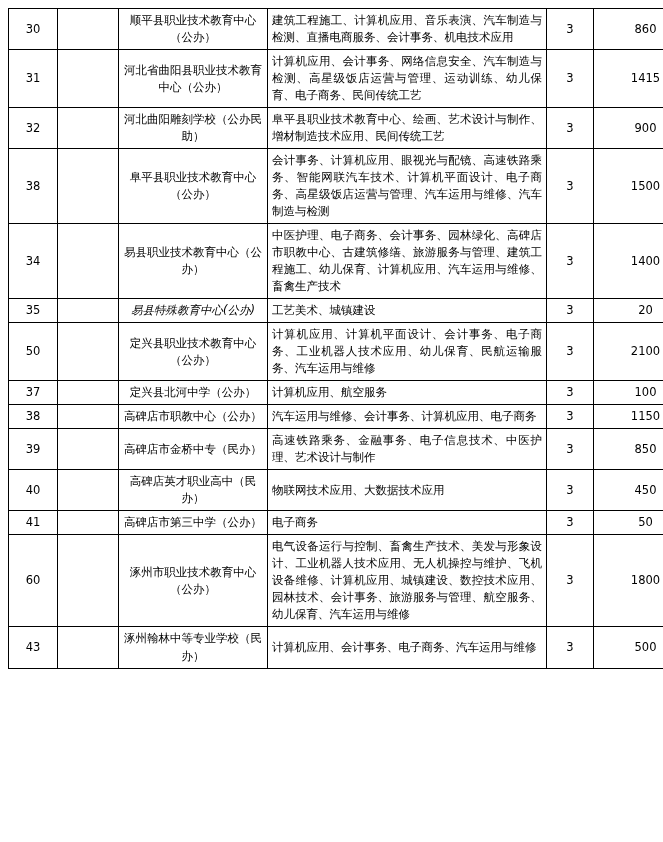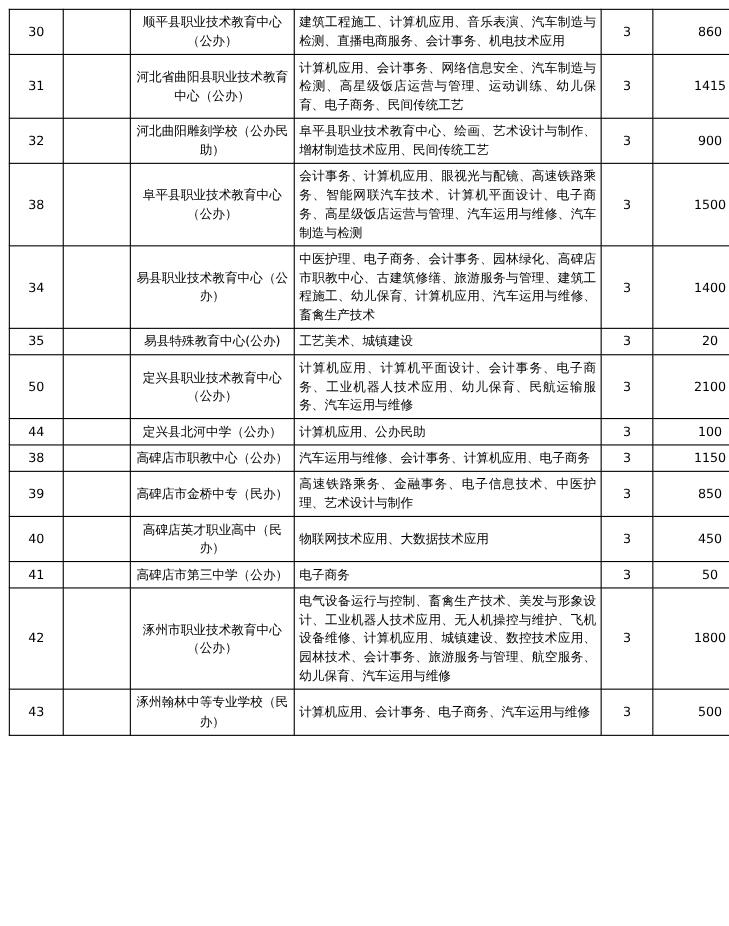--- a/index.html
+++ b/index.html
@@ -53,20 +53,21 @@
   td.c-years {
     width: 38px;
     text-align: center;
   }
   td.c-plan {
     width: 95px;
     text-align: center;
   }
   .nowrapcell {
     word-break: keep-all;
+    font-style: italic;
   }
 </style>
 </head>
 <body>
 
 <div class="page">
   <table class="school-table">
     <tbody>
       <tr>
         <td class="c-num">30</td>
@@ -118,24 +119,24 @@
       </tr>
       <tr>
         <td class="c-num">50</td>
         <td class="c-blank"></td>
         <td class="c-name">定兴县职业技术教育中心（公办）</td>
         <td class="c-major">计算机应用、计算机平面设计、会计事务、电子商务、工业机器人技术应用、幼儿保育、民航运输服务、汽车运用与维修</td>
         <td class="c-years">3</td>
         <td class="c-plan">2100</td>
       </tr>
       <tr>
-        <td class="c-num">44</td>
+        <td class="c-num">37</td>
         <td class="c-blank"></td>
         <td class="c-name">定兴县北河中学（公办）</td>
-        <td class="c-major">计算机应用、公办民助</td>
+        <td class="c-major">计算机应用、航空服务</td>
         <td class="c-years">3</td>
         <td class="c-plan">100</td>
       </tr>
       <tr>
         <td class="c-num">38</td>
         <td class="c-blank"></td>
         <td class="c-name">高碑店市职教中心（公办）</td>
         <td class="c-major">汽车运用与维修、会计事务、计算机应用、电子商务</td>
         <td class="c-years">3</td>
         <td class="c-plan">1150</td>
@@ -158,21 +159,21 @@
       </tr>
       <tr>
         <td class="c-num">41</td>
         <td class="c-blank"></td>
         <td class="c-name">高碑店市第三中学（公办）</td>
         <td class="c-major">电子商务</td>
         <td class="c-years">3</td>
         <td class="c-plan">50</td>
       </tr>
       <tr>
-        <td class="c-num">42</td>
+        <td class="c-num">60</td>
         <td class="c-blank"></td>
         <td class="c-name">涿州市职业技术教育中心（公办）</td>
         <td class="c-major">电气设备运行与控制、畜禽生产技术、美发与形象设计、工业机器人技术应用、无人机操控与维护、飞机设备维修、计算机应用、城镇建设、数控技术应用、园林技术、会计事务、旅游服务与管理、航空服务、幼儿保育、汽车运用与维修</td>
         <td class="c-years">3</td>
         <td class="c-plan">1800</td>
       </tr>
       <tr>
         <td class="c-num">43</td>
         <td class="c-blank"></td>
         <td class="c-name">涿州翰林中等专业学校（民办）</td>

